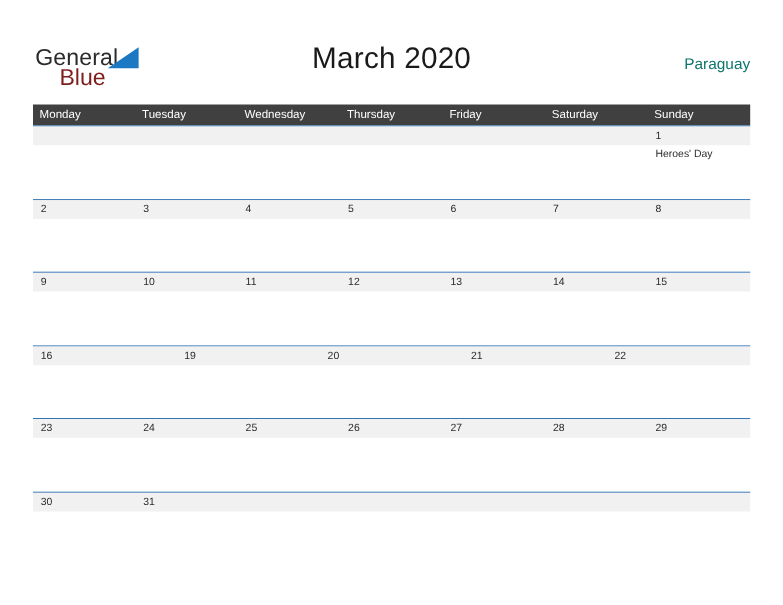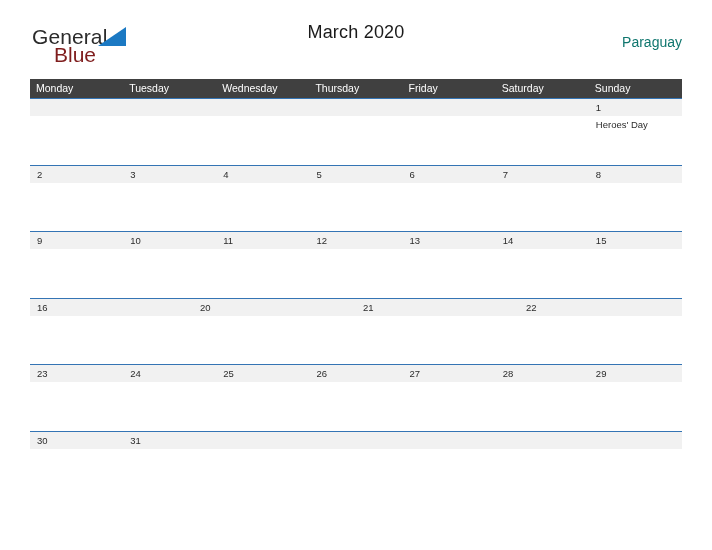--- a/index.html
+++ b/index.html
@@ -13,21 +13,21 @@
     font-family: "Liberation Sans", sans-serif;
     color: #222222;
     position: relative;
     overflow: hidden;
   }
 
   
   .page-header {
     position: relative;
     height: 48px;
-    margin: 22px 30px 0 30px;
+    margin: 38px 30px 0 30px;
   }
 
   .logo {
     position: absolute;
     left: 0;
     top: 4px;
     width: 180px;
     height: 44px;
   }
   .logo-general {
@@ -59,21 +59,21 @@
     border-width: 0 0 19px 28px;
     border-color: transparent transparent #1b79c3 transparent;
   }
 
   .calendar-title {
     position: absolute;
     left: 0;
     right: 0;
     top: 0;
     text-align: center;
-    font-size: 18px;
+    font-size: 27px;
     font-weight: 400;
     color: #1a1a1a;
     letter-spacing: 0.2px;
   }
 
   .region-label {
     position: absolute;
     right: 0;
     top: 12px;
     font-size: 14px;
@@ -274,20 +274,21 @@
         </div>
       <div class="event-cell">
           <span class="event-text"></span>
         </div>
     </div>
   </div>
 
   <div class="week-row">
     <div class="week-numbers">
       <div class="day-number">16</div>
+      <div class="day-number">19</div>
       <div class="day-number">20</div>
       <div class="day-number">21</div>
       <div class="day-number">22</div>
     </div>
     <div class="week-events">
       <div class="event-cell">
           <span class="event-text"></span>
         </div>
       <div class="event-cell">
           <span class="event-text"></span>

